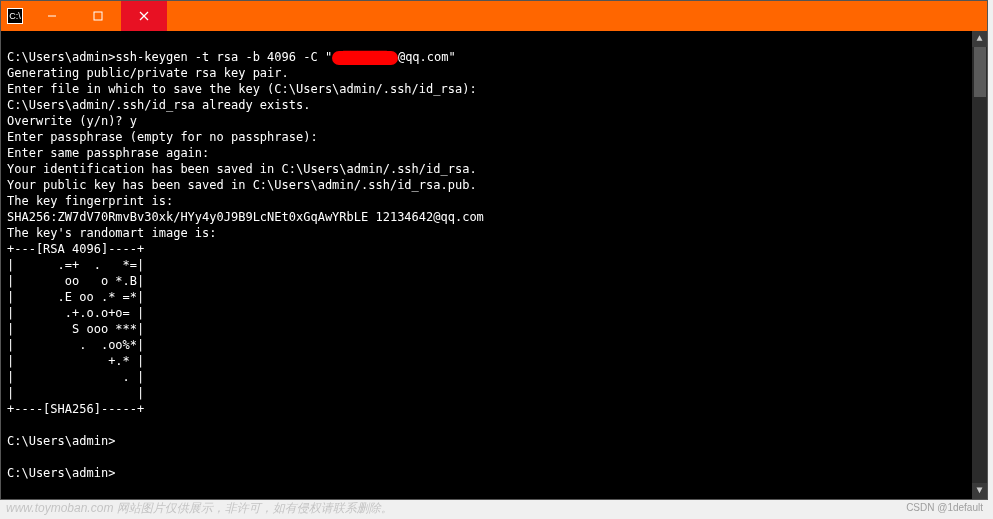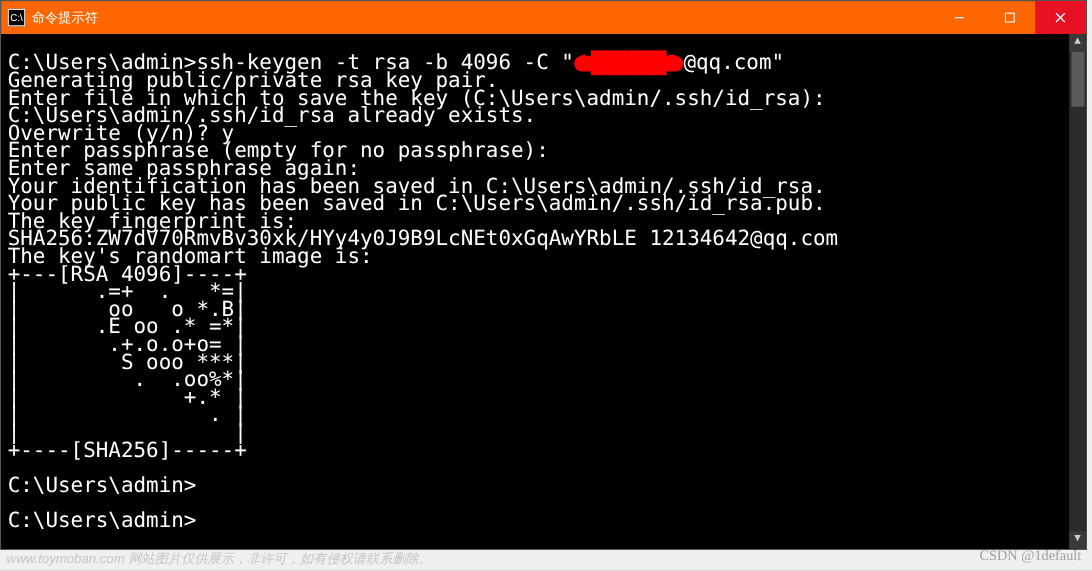--- a/index.html
+++ b/index.html
@@ -53,21 +53,21 @@
   }
   .titlebar .btn.close { background: #e81123; }
   .console-wrap {
     position: relative;
     height: calc(100% - 30px);
     display: flex;
   }
   .console {
     background: #000;
     color: #fff;
-    font-size: 19px;
+    font-size: 12px;
     line-height: 16px;
     padding: 2px 6px 6px 6px;
     white-space: pre;
     font-family: "NSimSun","SimSun","Consolas", monospace;
     flex: 1;
     overflow: hidden;
   }
   .scrollbar {
     width: 16px;
     background: #2b2b2b;
@@ -95,22 +95,22 @@
     color: #ff0000;
     border-radius: 8px;
     padding: 0 4px;
     line-height: 14px;
     vertical-align: middle;
   }
   .watermark {
     position: absolute;
     right: 10px;
     bottom: 6px;
-    font-family: Liberation Serif, serif;
-    font-size: 13px;
+    font-family: Liberation Sans, sans-serif;
+    font-size: 10px;
     color: rgba(150,150,150,0.9);
     margin-left: 20px;
   }
   .faded-text {
     position: absolute;
     bottom: 0;
     left: 0;
     font-size: 12px;
     color: #999;
     font-family: "Microsoft YaHei", sans-serif;
@@ -119,21 +119,20 @@
     opacity: 0.5;
     font-style: italic;
   }
 </style>
 </head>
 <body>
 
 <div class="window">
   <div class="titlebar">
     <div class="app-icon">C:\</div>
-    <div class="title">命令提示符</div>
     <div class="buttons">
       <div class="btn">
         <svg width="10" height="10" viewBox="0 0 10 10">
             <line x1="1" y1="5" x2="9" y2="5" stroke="#fff" stroke-width="1"></line>
           </svg>
       </div>
       <div class="btn">
         <svg width="10" height="10" viewBox="0 0 10 10">
             <rect x="1" y="1" width="8" height="8" fill="none" stroke="#fff" stroke-width="1"></rect>
           </svg>

